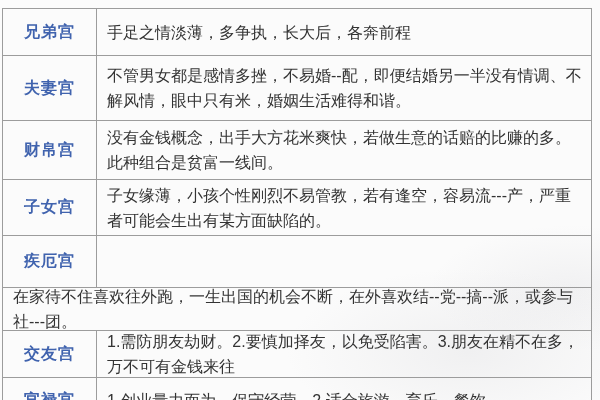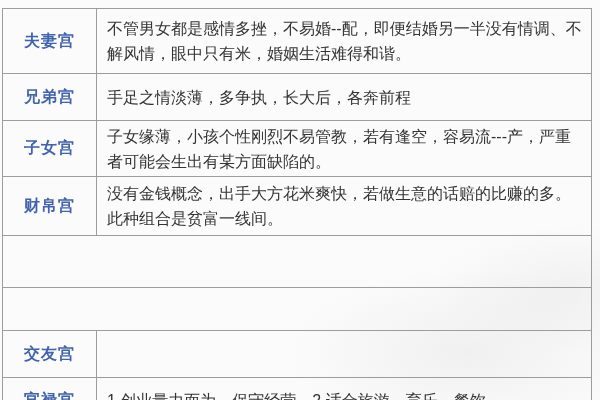--- a/index.html
+++ b/index.html
@@ -61,48 +61,51 @@
     font-size:16px;
     line-height:25px;
   }
 </style>
 </head>
 <body>
 
 <div class="screen">
   <div class="fortune-table">
 
+    <div class="row" style="height:47px">
+      <div class="palace-cell">兄弟宫</div>
+      <div class="desc-cell">手足之情淡薄，多争执，长大后，各奔前程</div>
+    </div>
+
     <div class="row" style="height:65px">
       <div class="palace-cell">夫妻宫</div>
       <div class="desc-cell">不管男女都是感情多挫，不易婚--配，即便结婚另一半没有情调、不解风情，眼中只有米，婚姻生活难得和谐。</div>
     </div>
 
-    <div class="row" style="height:47px">
-      <div class="palace-cell">兄弟宫</div>
-      <div class="desc-cell">手足之情淡薄，多争执，长大后，各奔前程</div>
+    <div class="row" style="height:59px">
+      <div class="palace-cell">财帛宫</div>
+      <div class="desc-cell">没有金钱概念，出手大方花米爽快，若做生意的话赔的比赚的多。此种组合是贫富一线间。</div>
     </div>
 
     <div class="row" style="height:56px">
       <div class="palace-cell">子女宫</div>
       <div class="desc-cell">子女缘薄，小孩个性刚烈不易管教，若有逢空，容易流---产，严重者可能会生出有某方面缺陷的。</div>
     </div>
 
-    <div class="row" style="height:59px">
-      <div class="palace-cell">财帛宫</div>
-      <div class="desc-cell">没有金钱概念，出手大方花米爽快，若做生意的话赔的比赚的多。此种组合是贫富一线间。</div>
-    </div>
-
     <div class="row" style="height:52px">
+      <div class="palace-cell">疾厄宫</div>
     </div>
 
     <div class="row" style="height:43px">
+      <div class="desc-cell">在家待不住喜欢往外跑，一生出国的机会不断，在外喜欢结--党--搞--派，或参与社---团。</div>
     </div>
 
     <div class="row" style="height:47px">
       <div class="palace-cell">交友宫</div>
+      <div class="desc-cell">1.需防朋友劫财。2.要慎加择友，以免受陷害。3.朋友在精不在多，万不可有金钱来往</div>
     </div>
 
     <div class="row" style="height:45px">
       <div class="palace-cell">官禄宫</div>
       <div class="desc-cell">1.创业量力而为，保守经营。2.适合旅游、育乐、餐饮</div>
     </div>
 
   </div>
 </div>
 

